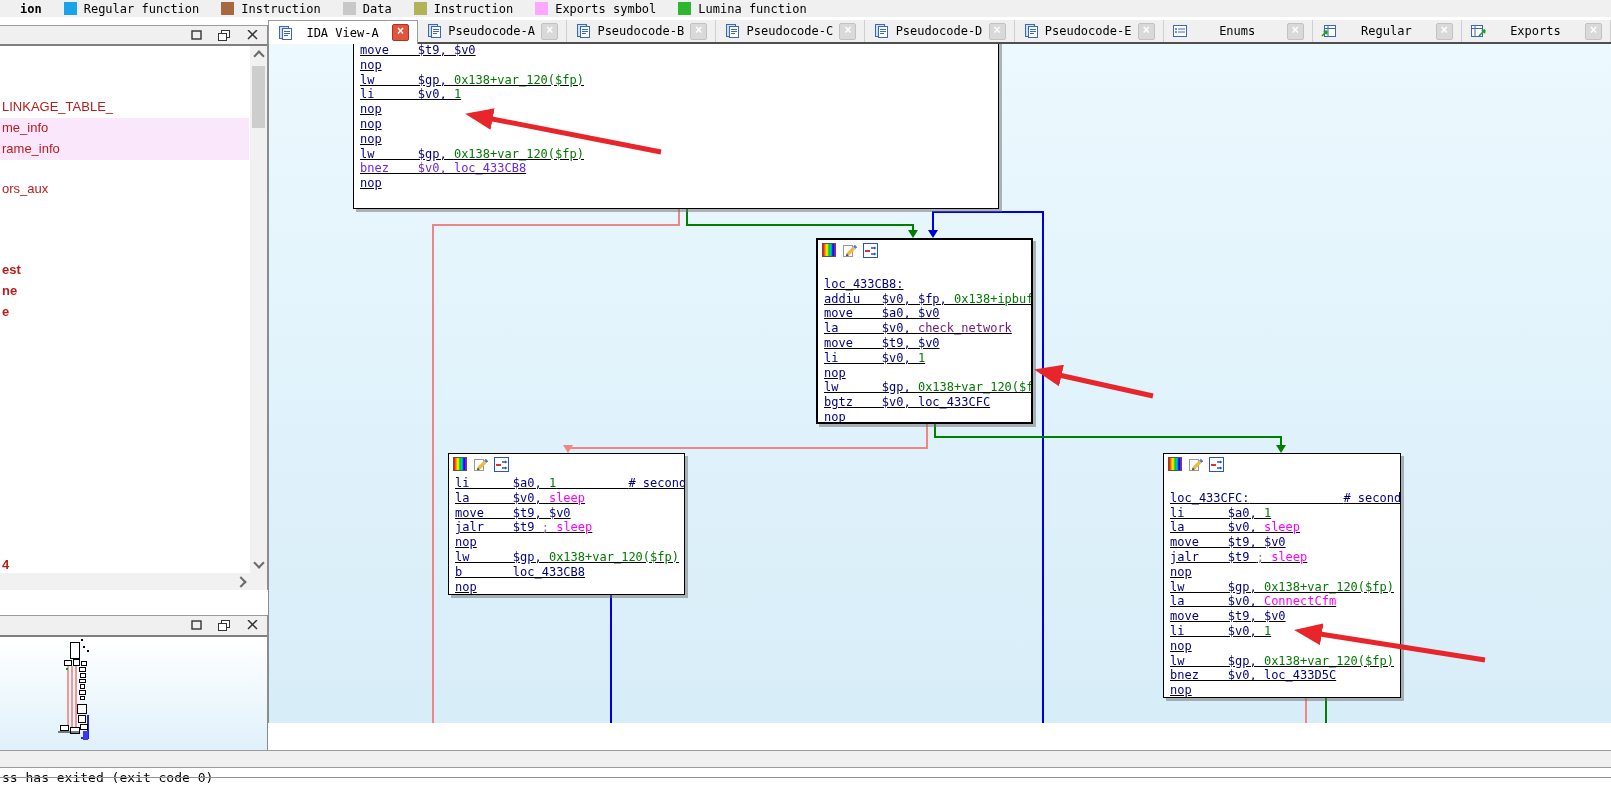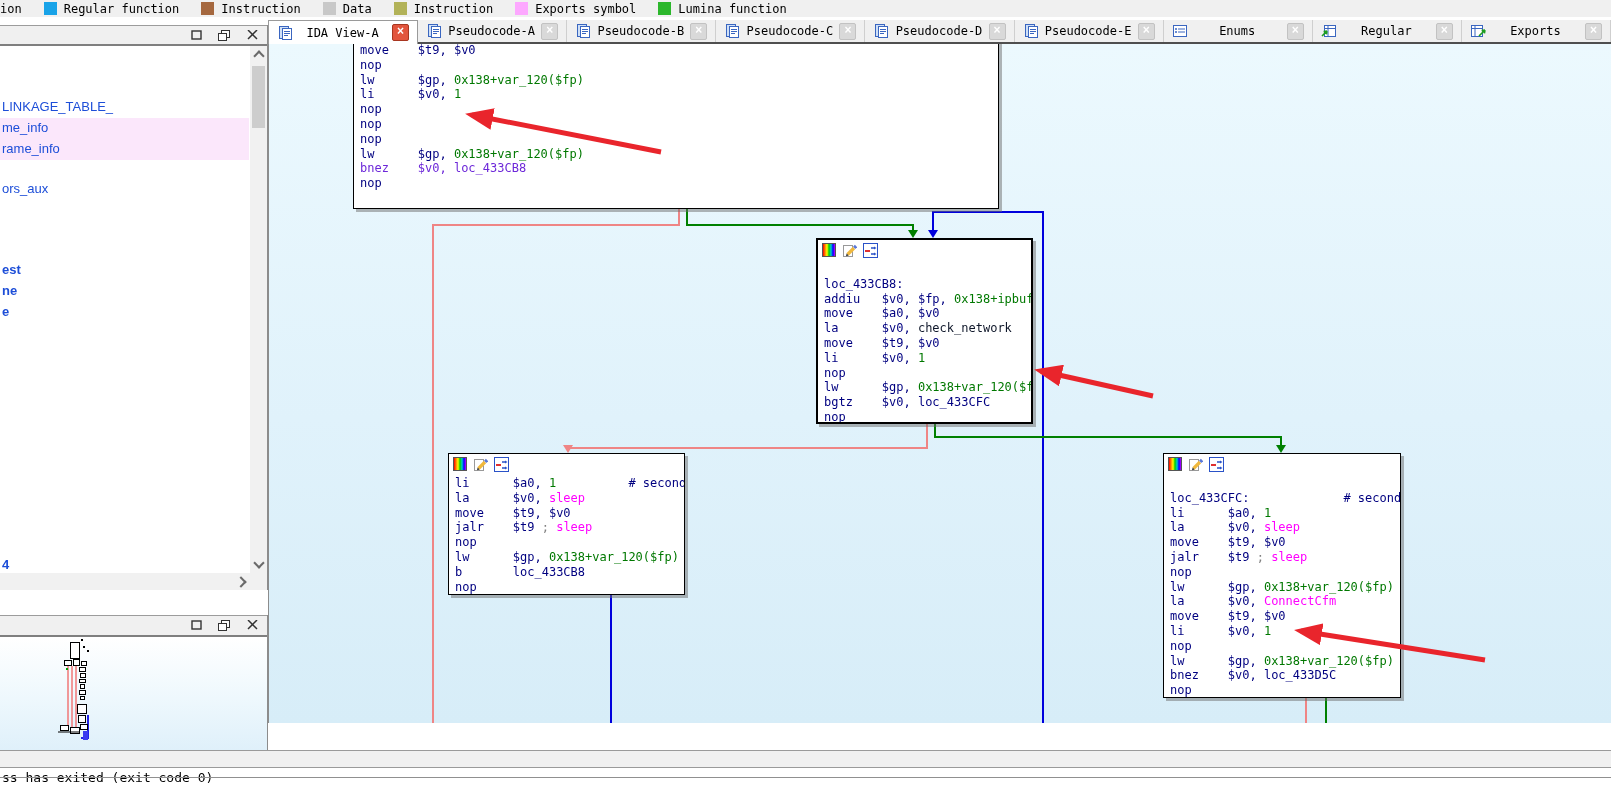--- a/index.html
+++ b/index.html
@@ -2,21 +2,21 @@
 <html><head>
 <meta charset="utf-8">
 <style>
   html,body{margin:0;padding:0;background:#fff;}
   #root{position:relative;width:1611px;height:787px;overflow:hidden;background:#fff;
         font-family:"Liberation Sans",sans-serif;}
 
   
   #legendbar{position:absolute;left:0;top:0;width:1611px;height:17px;background:#f0f0f0;
              display:flex;align-items:center;font:12px "DejaVu Sans Mono",monospace;color:#000;}
-  .leg-clip{margin-left:0;}
+  .leg-clip{margin-left:20px;font-weight:bold;}
   .leg-item{display:inline-flex;align-items:center;margin-left:22px;}
   .leg-sw{width:13px;height:13px;display:inline-block;margin-right:7px;}
   .leg-tx{white-space:pre;}
 
   
   #tabbar{position:absolute;left:268px;top:20px;width:1343px;height:24px;background:#f0f0f0;
           display:flex;border-bottom:2px solid #4f4f4f;box-sizing:border-box;}
   .tab{flex:1 1 0;display:flex;align-items:center;justify-content:space-between;
        padding:0 8px;border-right:1px solid #cfcfcf;box-sizing:border-box;
        font:12px "DejaVu Sans Mono",monospace;color:#000;background:#f0f0f0;height:22px;}
@@ -29,21 +29,21 @@
 
   
   #left-panel{position:absolute;left:0;top:25px;width:268px;height:565px;background:#fff;
               border-right:1px solid #8c8c8c;box-sizing:border-box;}
   .ptitle{position:relative;width:100%;height:21px;background:#f0f0f0;
           border-top:1px solid #9c9c9c;border-bottom:2px solid #7f7f7f;box-sizing:border-box;}
   .winbtns{position:absolute;right:8px;top:3px;display:flex;gap:14px;}
   .winbtn{width:14px;height:12px;display:flex;align-items:center;justify-content:center;}
   #lp-body{position:relative;width:100%;height:544px;background:#fff;overflow:hidden;}
   .fnrow{position:absolute;left:0;width:249px;height:21px;box-sizing:border-box;
-         padding:2px 0 0 2px;font:13px "Liberation Sans",sans-serif;color:#1d4ed8;white-space:pre;}
+         padding:2px 0 0 2px;font:13px "Liberation Sans",sans-serif;color:#b91c1c;white-space:pre;}
   .fnrow.hl{background:#fbe7fb;}
   .fnrow.bold{font-weight:bold;}
   #lp-vscroll{position:absolute;right:0;top:0;width:17px;height:527px;background:#f1f1f1;}
   #lp-hscroll{position:absolute;left:0;top:527px;width:268px;height:17px;background:#f1f1f1;}
   .sbtn{position:absolute;width:17px;height:17px;display:flex;align-items:center;justify-content:center;background:#f1f1f1;}
   #vthumb{position:absolute;left:2px;top:20px;width:13px;height:62px;background:#cdcdcd;}
   .chev{display:inline-block;width:6px;height:6px;border-left:2px solid #6a6a6a;border-top:2px solid #6a6a6a;}
   .chev.up{transform:rotate(45deg);margin-top:3px;}
   .chev.down{transform:rotate(225deg);margin-bottom:3px;}
   .chev.right{transform:rotate(135deg);margin-right:3px;}
@@ -62,21 +62,21 @@
   #edges,#annos{position:absolute;left:0;top:0;pointer-events:none;}
   #edges{z-index:0;} #annos{z-index:3;}
   #nodes{position:absolute;left:0;top:0;z-index:1;}
   .gnode{position:absolute;background:#fff;border:1px solid #000;box-sizing:border-box;
          overflow:hidden;box-shadow:3px 3px 0 rgba(110,110,110,.5);}
   .nhead{display:flex;gap:6px;padding:3px 0 1px 4px;height:16px;}
   .ic-pal{width:14px;height:14px;border:1px solid #555;box-sizing:border-box;
           background:linear-gradient(90deg,#f00,#ff8000,#ff0,#0c0,#0cc,#00f,#c0f);}
   .ic-svg{width:15px;height:15px;display:inline-block;}
   .ncode{padding:2px 0 0 6px;}
-  .cline{height:14.8px;font:12px "DejaVu Sans Mono",monospace;white-space:pre;}
+  .cline{height:14.8px;font:12px "DejaVu Sans Mono",monospace;white-space:pre;text-decoration:underline;}
 
   
   #statusbar{position:absolute;left:268px;top:723px;width:1343px;height:19px;background:#f0f0f0;
              border-top:1px solid #a8a8a8;border-left:1px solid #8c8c8c;box-sizing:border-box;
              display:flex;align-items:stretch;padding-left:6px;
              font:12px "DejaVu Sans Mono",monospace;color:#000;}
   .sseg{border-left:1px solid #a9a9a9;border-right:1px solid #a9a9a9;margin-right:3px;
         padding:2px 7px 0;background:#f0f0f0;white-space:pre;}
 
   
@@ -348,21 +348,21 @@
                 <path d="M8,5 h3 M8,11 h3" stroke="#2a52c8" stroke-width="1.5" fill="none"></path>
                 <path d="M11,3.5 L13.5,5 L11,6.5 z" fill="#2a52c8"></path>
                 <path d="M11,9.5 L13.5,11 L11,12.5 z" fill="#2a52c8"></path>
               </svg></span>
           </div>
           <div class="ncode">
             <div class="cline"></div>
             <div class="cline"><span style="color: rgb(0, 0, 128);">loc_433CB8:</span></div>
             <div class="cline"><span style="color: rgb(0, 0, 128);">addiu   $v0, $fp, </span><span style="color: rgb(0, 120, 0);">0x138+ipbuf</span></div>
             <div class="cline"><span style="color: rgb(0, 0, 128);">move    $a0, $v0</span></div>
-            <div class="cline"><span style="color: rgb(0, 0, 128);">la      $v0, </span><span style="color: #0f172a; text-align: center;">check_network</span></div>
+            <div class="cline"><span style="color: rgb(0, 0, 128);">la      $v0, </span><span style="color: #701a75; text-align: center;">check_network</span></div>
             <div class="cline"><span style="color: rgb(0, 0, 128);">move    $t9, $v0</span></div>
             <div class="cline"><span style="color: rgb(0, 0, 128);">li      $v0, </span><span style="color: rgb(0, 120, 0);">1</span></div>
             <div class="cline"><span style="color: rgb(0, 0, 128);">nop</span></div>
             <div class="cline"><span style="color: rgb(0, 0, 128);">lw      $gp, </span><span style="color: rgb(0, 120, 0);">0x138+var_120($fp)</span></div>
             <div class="cline"><span style="color: rgb(0, 0, 128);">bgtz    $v0, loc_433CFC</span></div>
             <div class="cline"><span style="color: rgb(0, 0, 128);">nop</span></div>
           </div>
         </div>
         <div class="gnode" style="left: 179px; top: 409px; width: 237px; height: 142px; border-width: 1px;">
           <div class="nhead">

